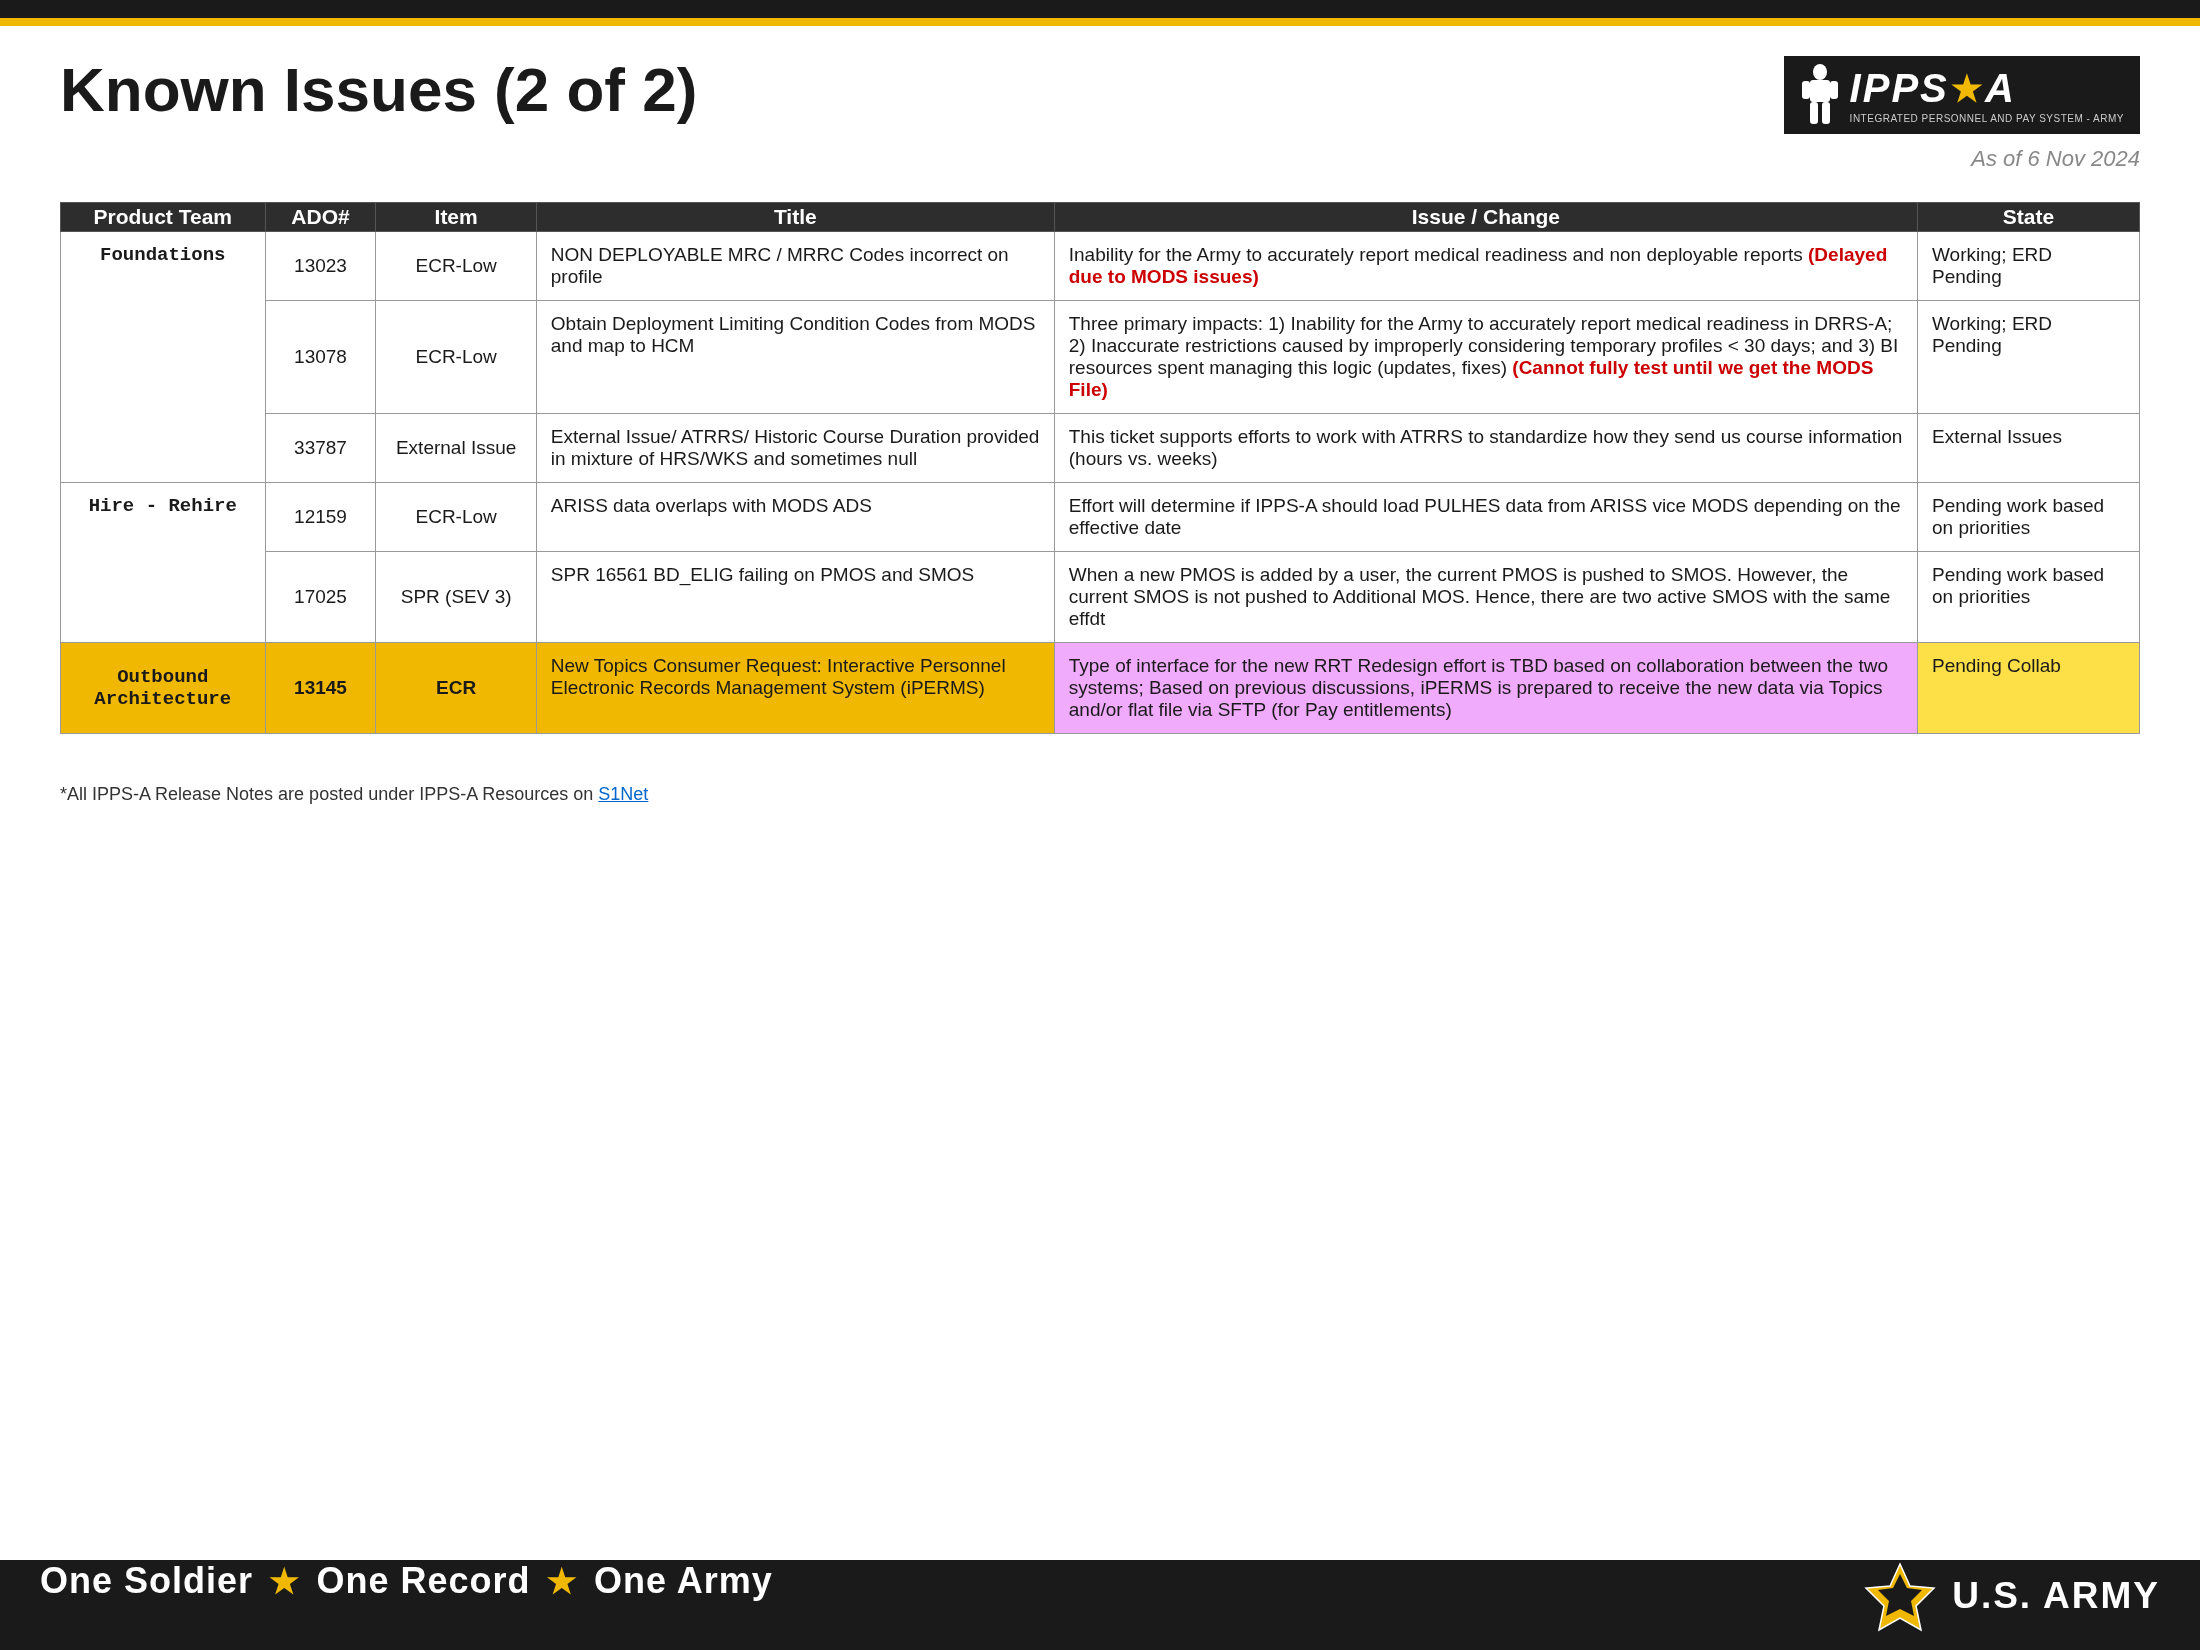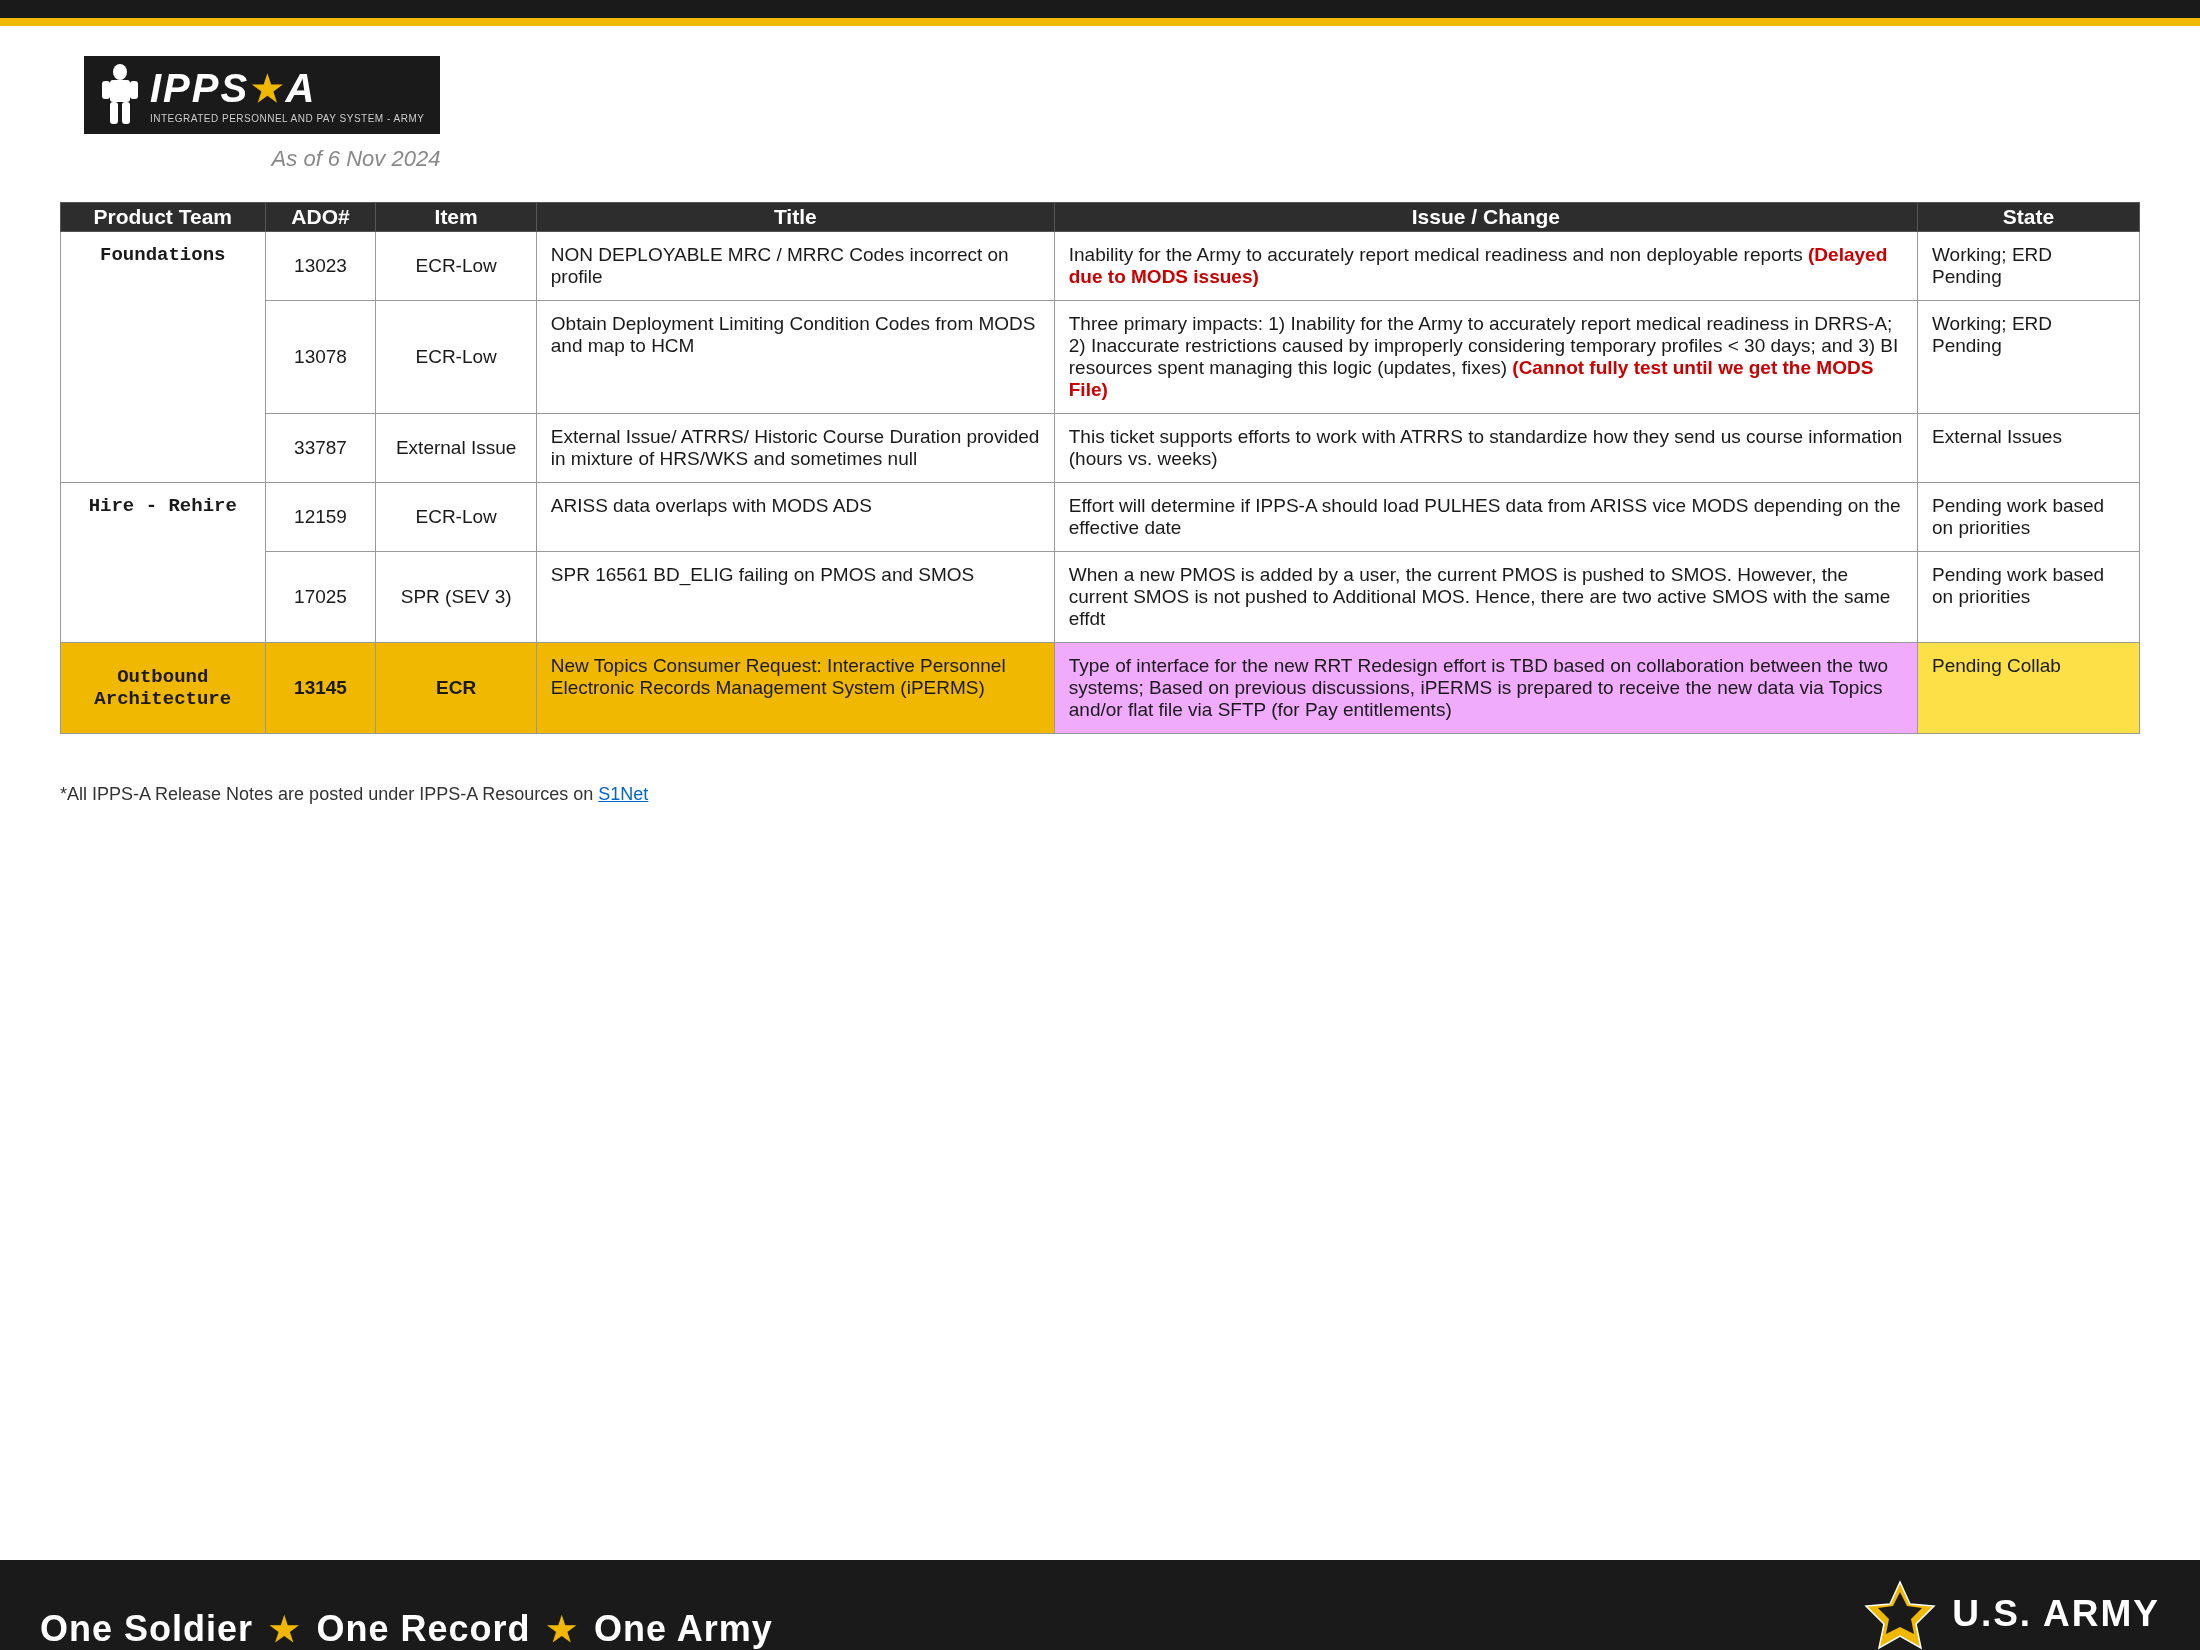--- a/index.html
+++ b/index.html
@@ -154,21 +154,21 @@
 
     
     .bottom-bar {
       position: absolute;
       bottom: 0;
       left: 0;
       width: 100%;
       background: #1a1a1a;
       height: 90px;
       display: flex;
-      align-items: flex-end;
+      align-items: flex-start;
       justify-content: space-between;
       padding: 0 40px;
     }
 
     .bottom-slogan {
       color: #ffffff;
       font-size: 36px;
       font-weight: 900;
       display: flex;
       align-items: center;
@@ -202,20 +202,21 @@
       margin-left: 24px;
     }
   </style>
 </head>
 <body>
 
 <div class="top-bar"></div>
 <div class="gold-bar"></div>
 
 <div class="header">
+  <h1 class="page-title">Known Issues (2 of 2)</h1>
 
   <div class="logo-area">
     <div class="logo-icon-area">
 
       <svg width="48" height="62" viewBox="0 0 48 62">
         <ellipse cx="24" cy="8" rx="7" ry="8" fill="white"></ellipse>
         <rect x="14" y="16" width="20" height="22" rx="3" fill="white"></rect>
         <rect x="6" y="17" width="8" height="18" rx="3" fill="white"></rect>
         <rect x="34" y="17" width="8" height="18" rx="3" fill="white"></rect>
         <rect x="14" y="38" width="8" height="22" rx="3" fill="white"></rect>

